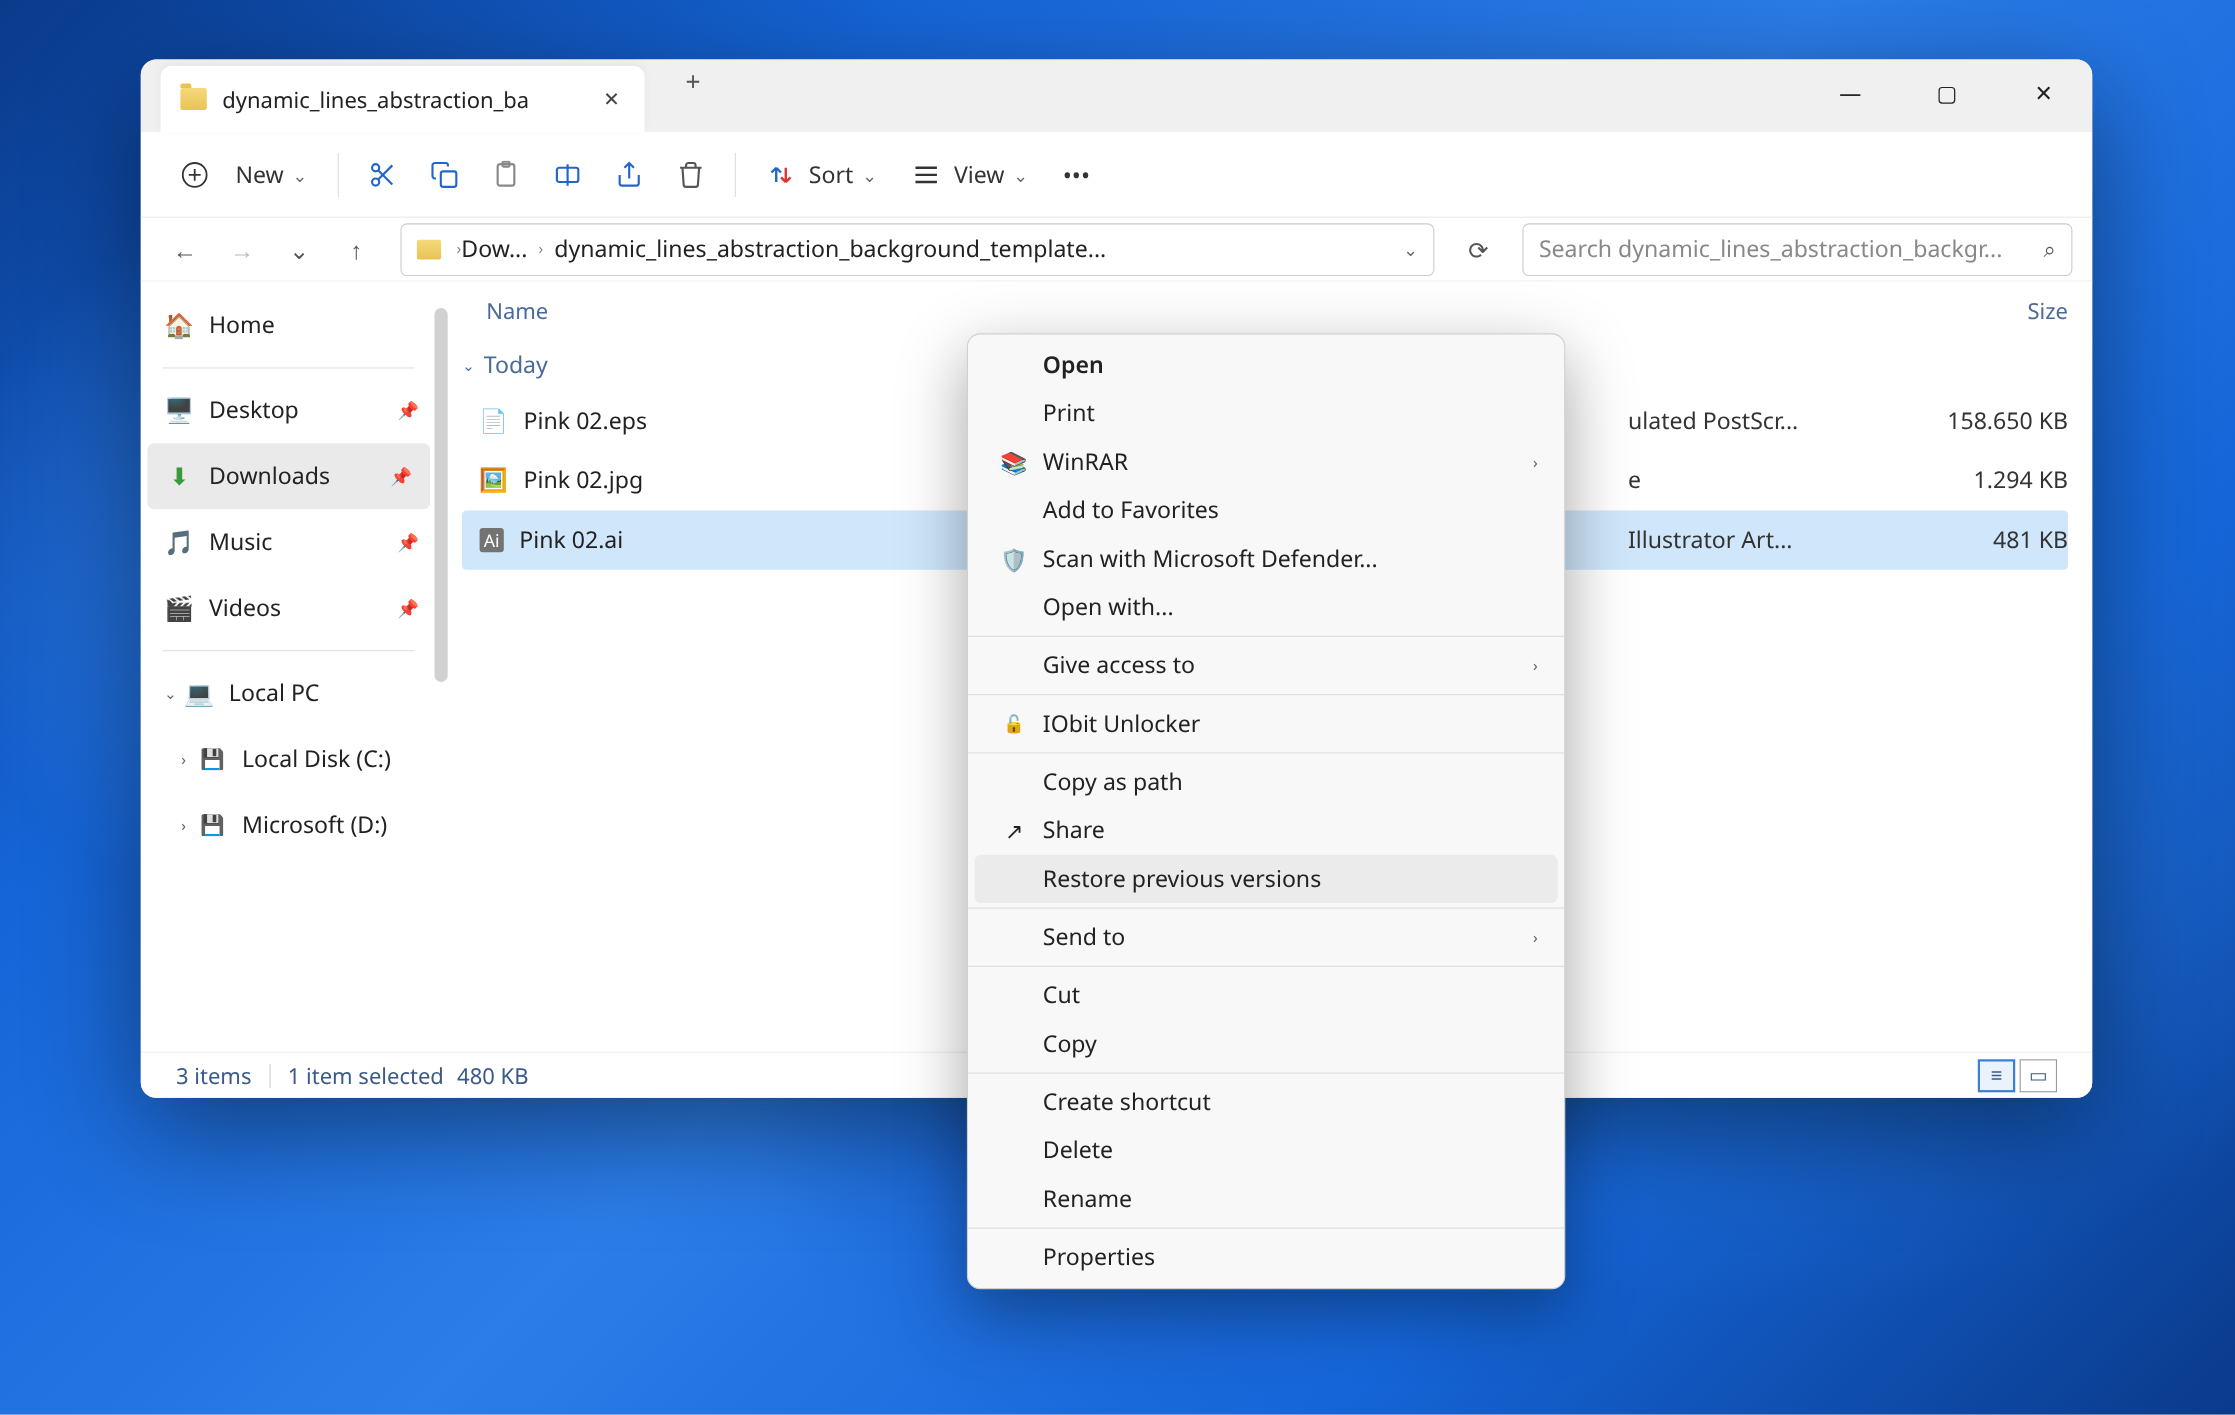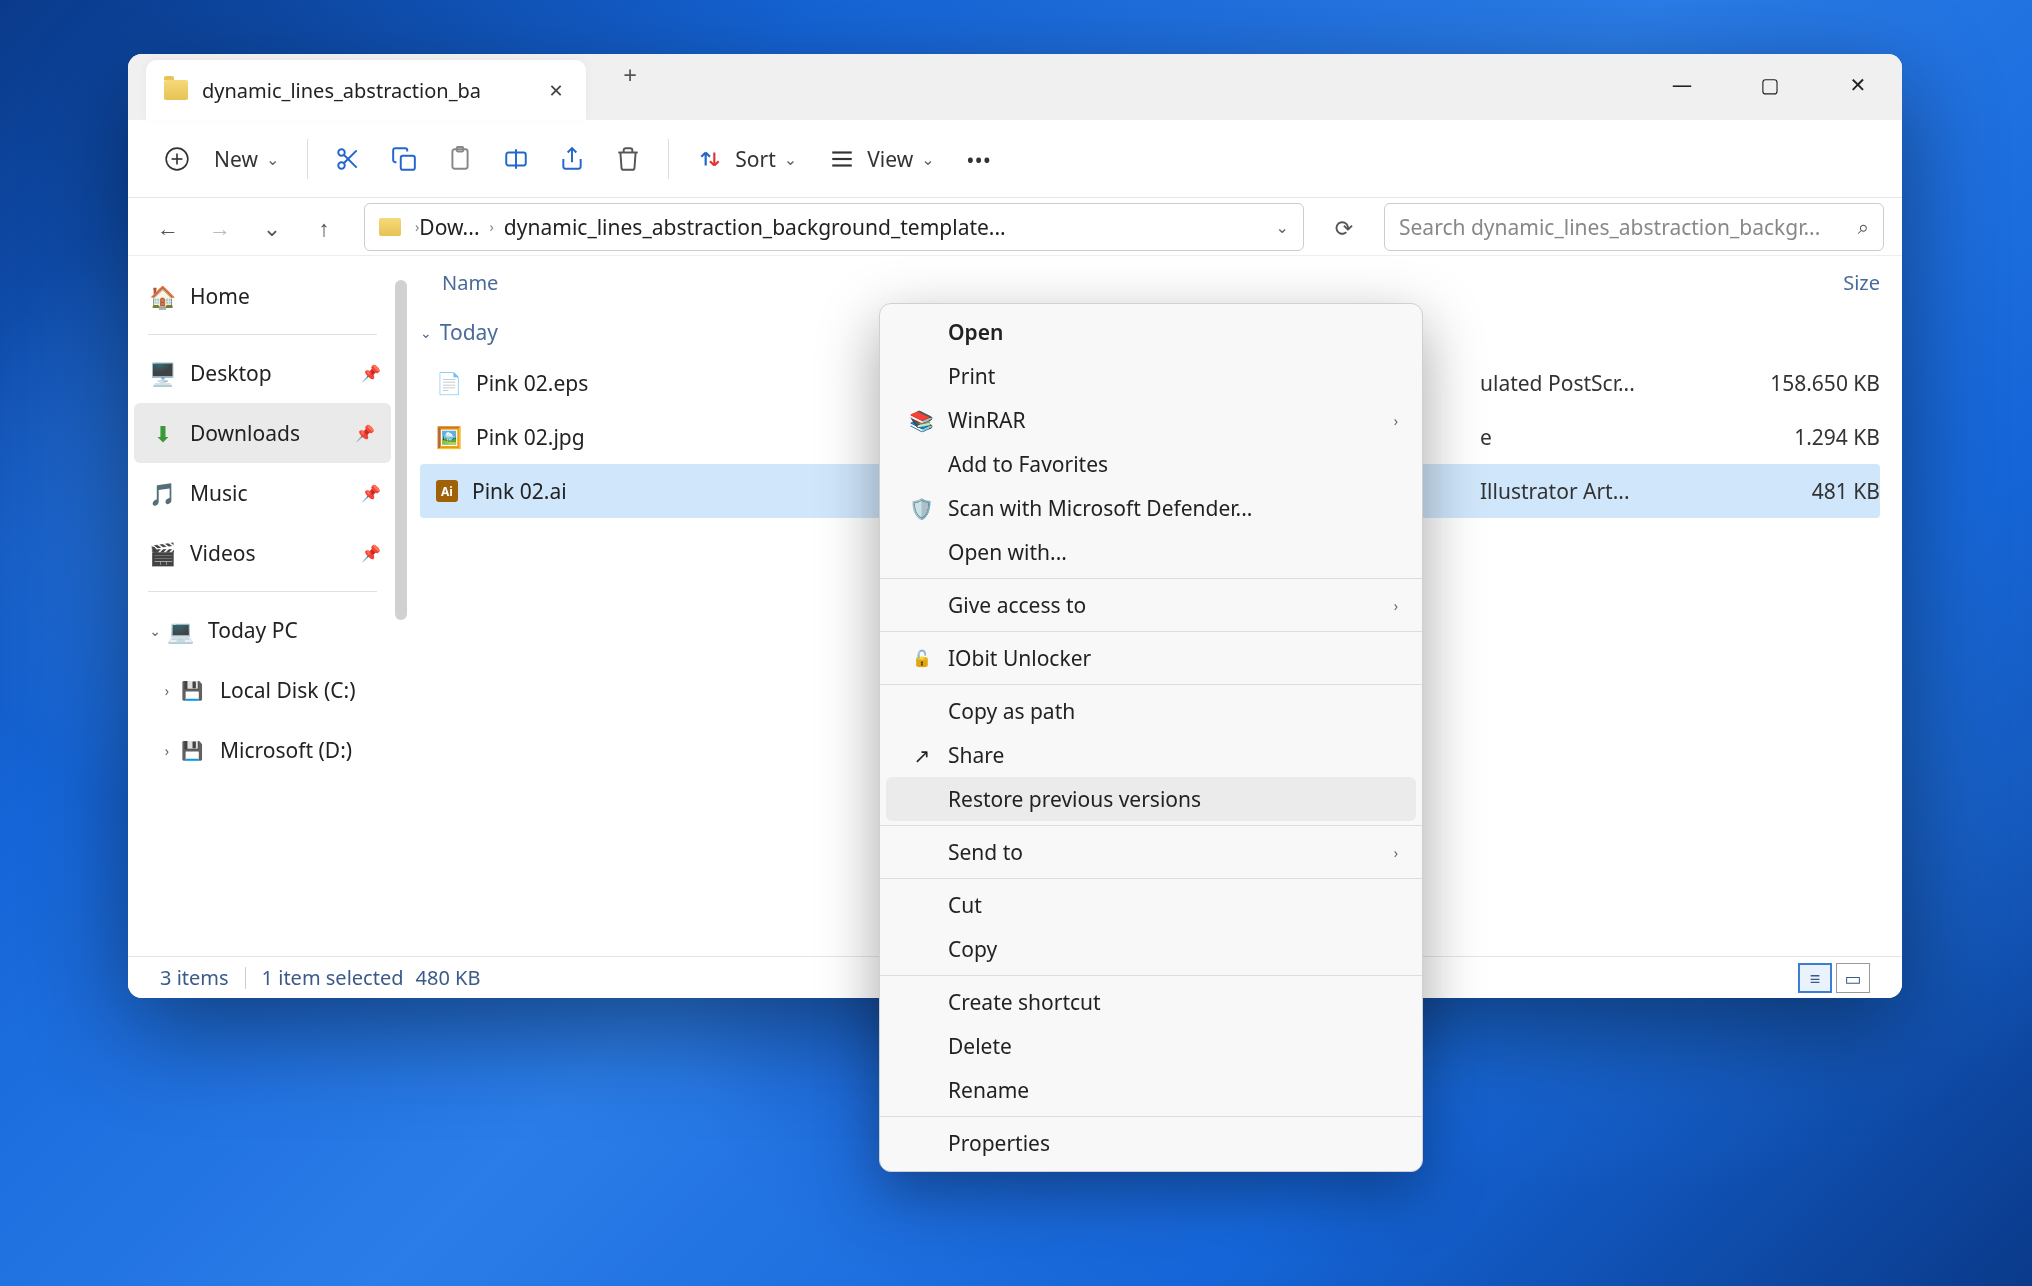--- a/index.html
+++ b/index.html
@@ -204,21 +204,21 @@
       </div>
       <div class="sb-item">
         <span class="sb-icon" style="color:#8a4ad8">🎬</span>
         <span>Videos</span>
         <span class="sb-pin">📌</span>
       </div>
       <div class="sb-divider"></div>
       <div class="sb-item">
         <span class="sb-exp">⌄</span>
         <span class="sb-icon" style="color:#2a7dd8">💻</span>
-        <span>Today PC</span>
+        <span>Local PC</span>
       </div>
       <div class="sb-item" style="padding-left:34px">
         <span class="sb-exp">›</span>
         <span class="sb-icon" style="font-size:18px">💾</span>
         <span>Local Disk (C:)</span>
       </div>
       <div class="sb-item" style="padding-left:34px">
         <span class="sb-exp">›</span>
         <span class="sb-icon" style="font-size:18px">💾</span>
         <span>Microsoft (D:)</span>
@@ -245,21 +245,21 @@
           <span class="file-size">158.650 KB</span>
         </div>
         <div class="file-row">
           <span class="file-icon">🖼️</span>
           <span class="file-name">Pink 02.jpg</span>
           <div style="flex:1"></div>
           <span class="file-type">e</span>
           <span class="file-size">1.294 KB</span>
         </div>
         <div class="file-row sel">
-          <span class="file-icon" style="background:#a16207;color:#fff;font-size:12px;font-weight:bold;border-radius:3px;width:22px;height:22px">Ai</span>
+          <span class="file-icon" style="background:#737373;color:#fff;font-size:16px;font-weight:normal;border-radius:3px;width:22px;height:22px">Ai</span>
           <span class="file-name">Pink 02.ai</span>
           <div style="flex:1"></div>
           <span class="file-type">Illustrator Art...</span>
           <span class="file-size">481 KB</span>
         </div>
       </div>
     </div>
   </div>
 
   <div class="statusbar">

